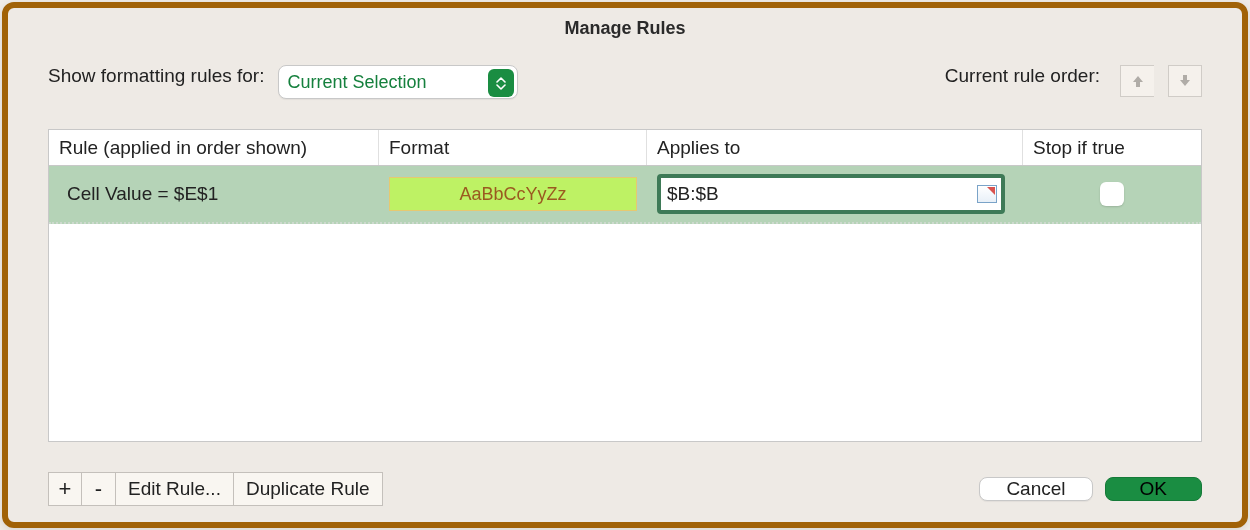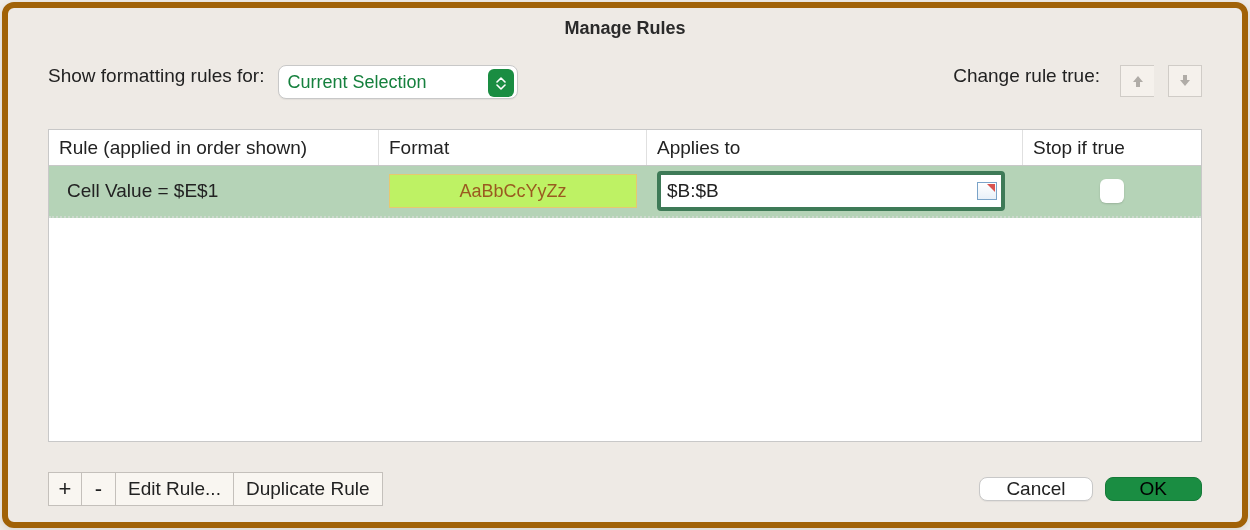--- a/index.html
+++ b/index.html
@@ -122,21 +122,21 @@
     .col-applies { width: 376px; }
     .col-stop { flex: 1; }
 
     .table-body {
       flex: 1;
       overflow: auto;
     }
     .table-row {
       display: flex;
       align-items: flex-start;
-      height: 52px;
+      height: 58px;
       background: #b5d3b7;
       border-bottom: 2px dotted #cdd9ce;
     }
     .td {
       height: 100%;
       display: flex;
       align-items: center;
       padding: 0 10px;
       font-size: 19px;
     }
@@ -264,21 +264,21 @@
       <span class="chevrons">
         <svg width="10" height="6" viewBox="0 0 10 6">
             <path d="M1 5 L5 1 L9 5" stroke="#fff" stroke-width="1.6" fill="none" stroke-linecap="round" stroke-linejoin="round"></path>
           </svg>
         <svg width="10" height="6" viewBox="0 0 10 6">
             <path d="M1 1 L5 5 L9 1" stroke="#fff" stroke-width="1.6" fill="none" stroke-linecap="round" stroke-linejoin="round"></path>
           </svg>
       </span>
     </div>
     <div class="spacer"></div>
-    <span class="order-label">Change rule true:</span>
+    <span class="order-label">Current rule order:</span>
     <div class="arrow-btn left">
       <svg width="16" height="16" viewBox="0 0 16 16">
           <path d="M8 3 L13 9 L10 9 L10 14 L6 14 L6 9 L3 9 Z" fill="#b0aca7"></path>
         </svg>
     </div>
     <div class="arrow-btn">
       <svg width="16" height="16" viewBox="0 0 16 16">
           <path d="M8 13 L3 7 L6 7 L6 2 L10 2 L10 7 L13 7 Z" fill="#b0aca7"></path>
         </svg>
     </div>

